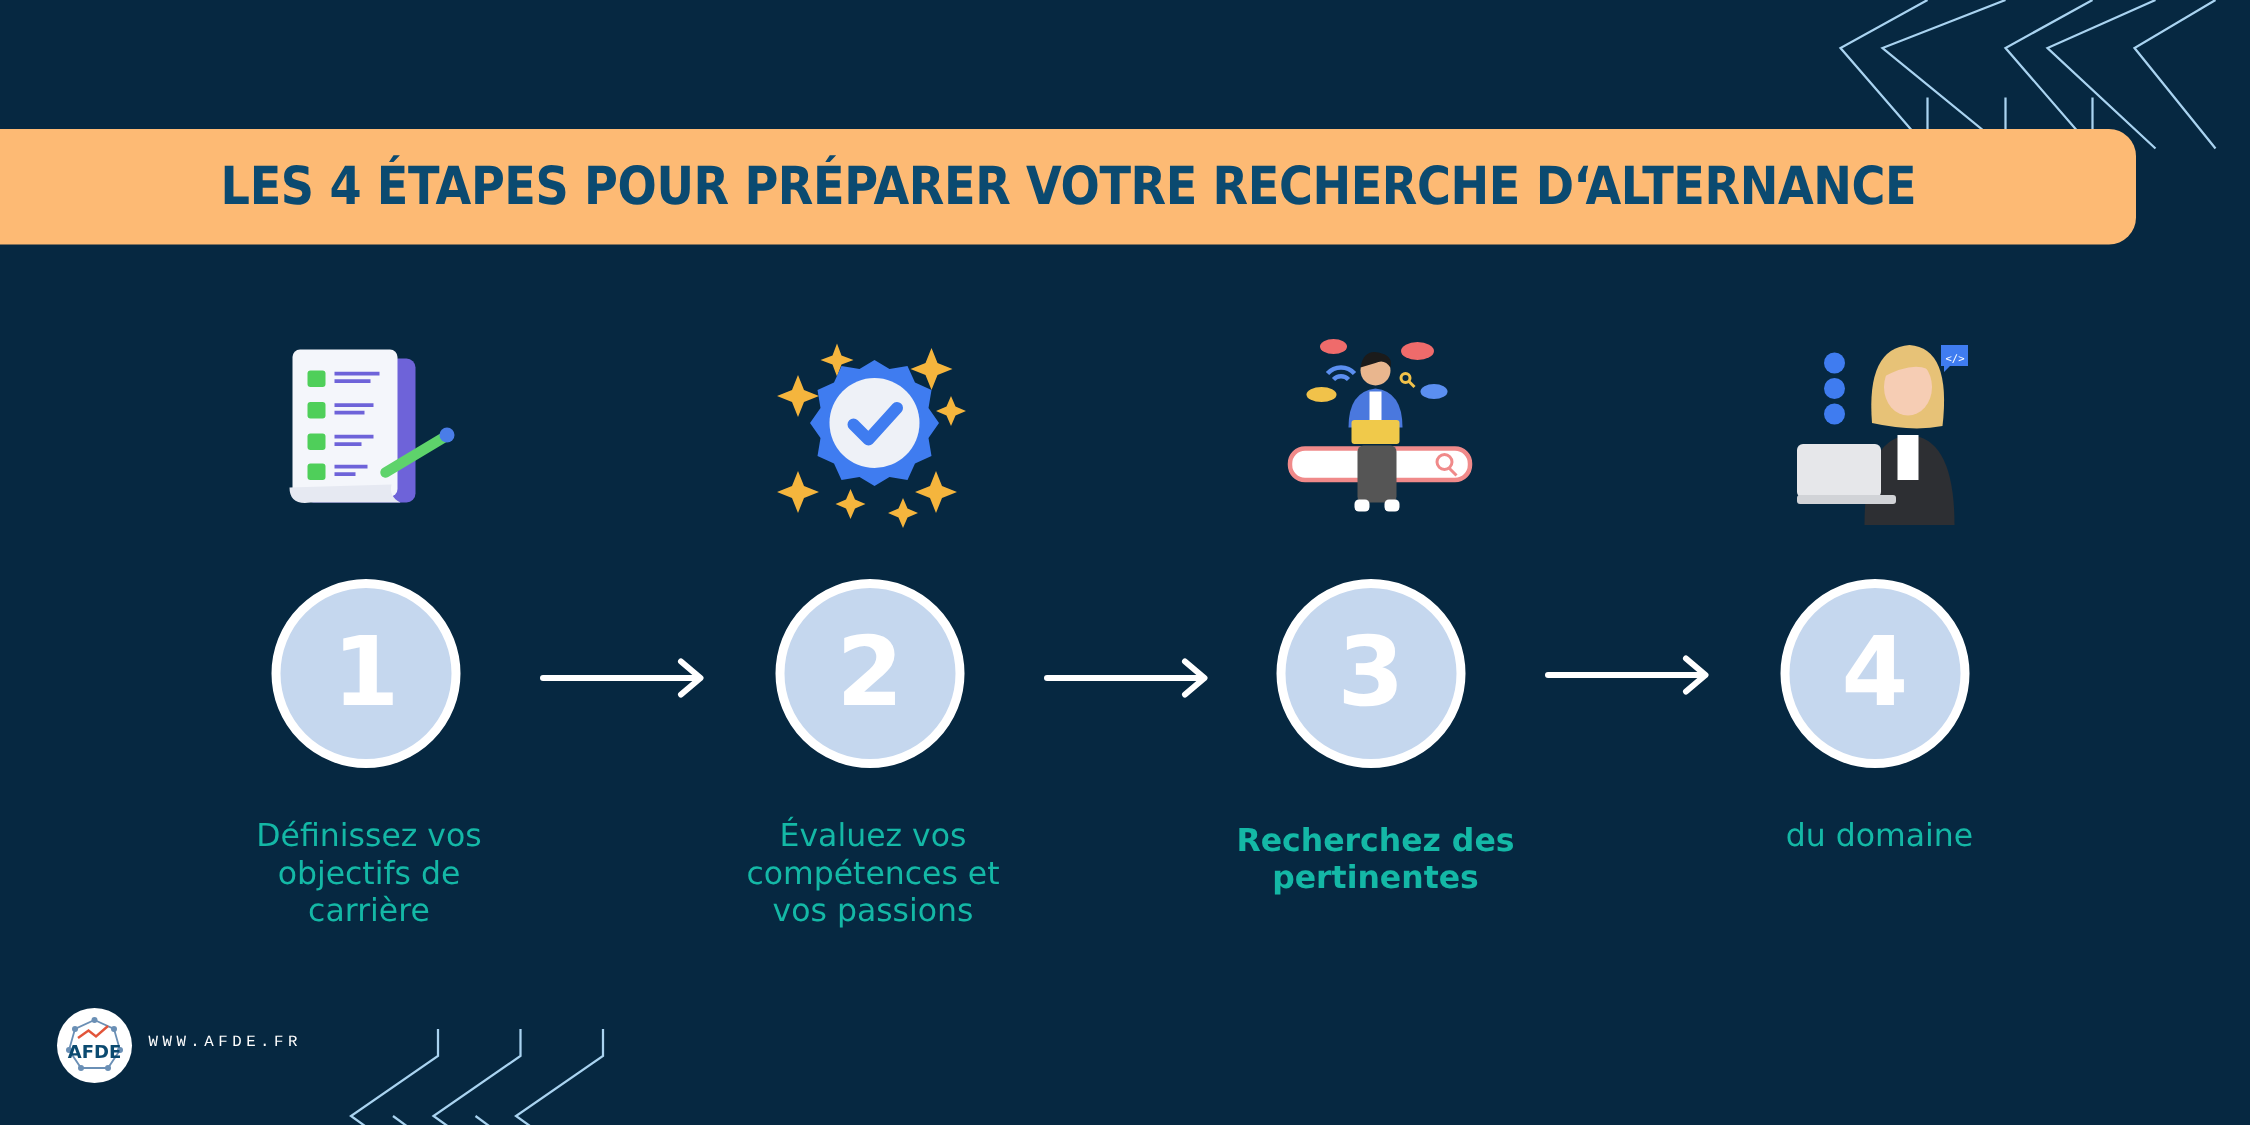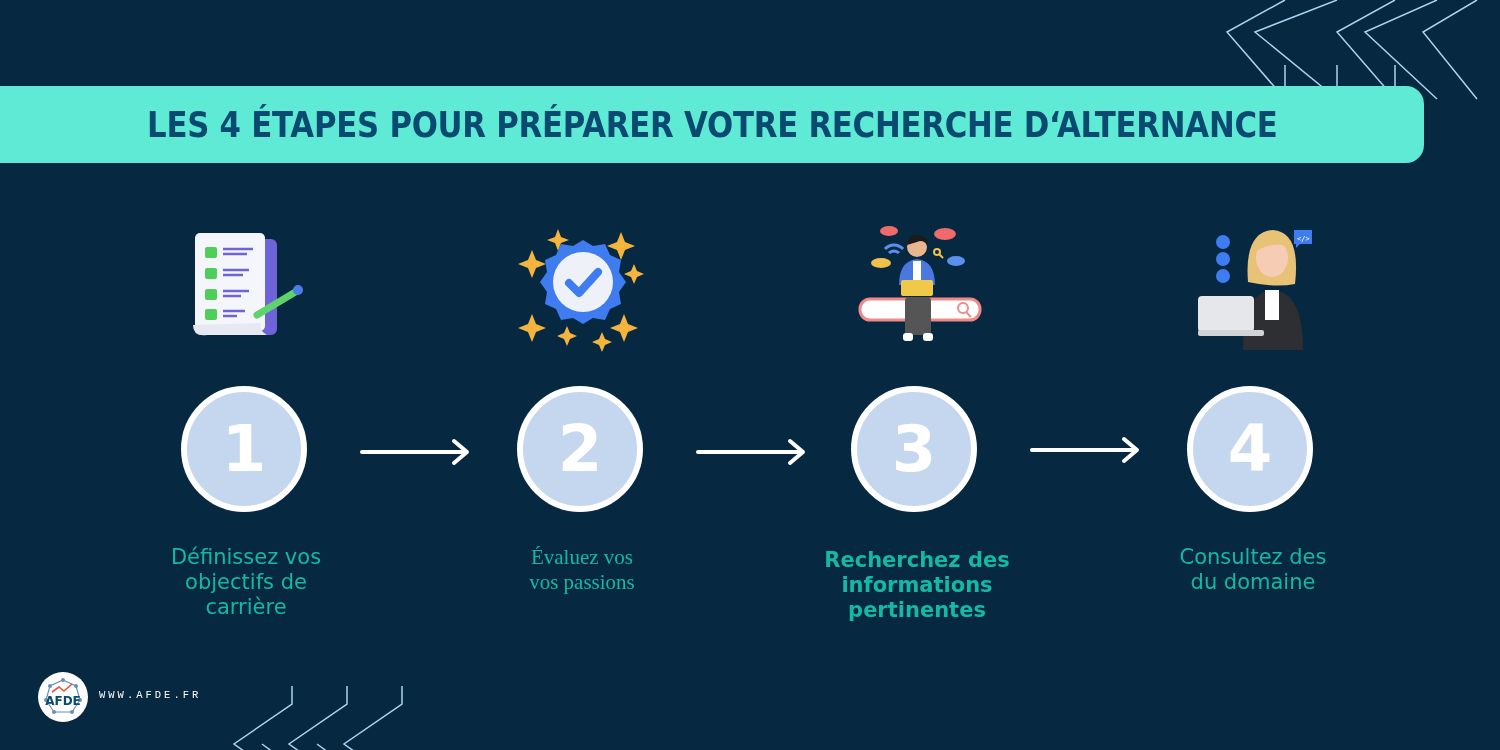--- a/index.html
+++ b/index.html
@@ -1,17 +1,17 @@
 <!DOCTYPE html>
 <html><head>
 <meta charset="utf-8">
 <style>
   html,body{margin:0;padding:0;}
   body{width:1500px;height:750px;background:#062841;position:relative;overflow:hidden;font-family:"Liberation Sans","DejaVu Sans",sans-serif;}
-  .title-banner{position:absolute;left:0;top:86px;width:1424px;height:77px;background:#5eead4;border-radius:0 18px 18px 0;display:flex;align-items:center;justify-content:center;text-align:right;}
+  .title-banner{position:absolute;left:0;top:86px;width:1424px;height:77px;background:#fdba74;border-radius:0 18px 18px 0;display:flex;align-items:center;justify-content:center;text-align:right;}
   .title-text{font-family:"DejaVu Sans","Liberation Sans",sans-serif;font-weight:bold;color:#0b4a70;font-size:35px;letter-spacing:-0.3px;white-space:nowrap;transform:scaleX(0.88);}
   .deco-top{position:absolute;left:1225px;top:0;width:260px;height:100px;}
   .deco-bottom{position:absolute;left:232px;top:684px;width:175px;height:66px;}
   .step-illus{position:absolute;width:130px;height:130px;}
   .circle{position:absolute;width:126px;height:126px;border-radius:50%;background:#c5d7ee;border:6px solid #ffffff;box-sizing:border-box;display:flex;align-items:center;justify-content:center;}
   .circle span{font-family:"DejaVu Sans",sans-serif;font-weight:bold;font-size:64px;color:#ffffff;line-height:1;}
   .arrow{position:absolute;height:30px;width:112px;}
   .label{position:absolute;width:220px;text-align:center;color:#14b8a6;font-size:21px;line-height:25px;font-family:"DejaVu Sans","Liberation Sans",sans-serif;}
   .logo{position:absolute;left:38px;top:672px;width:50px;height:50px;border-radius:50%;background:#ffffff;display:flex;align-items:center;justify-content:center;}
   .site{position:absolute;left:99px;top:689px;color:#ffffff;font-size:10.5px;letter-spacing:3px;font-family:Liberation Mono, monospace;}
@@ -134,31 +134,30 @@
 <svg class="arrow" style="left:1030px;top:435px;" viewBox="0 0 112 30">
   <line x1="2" y1="15" x2="106" y2="15" stroke="#fff" stroke-width="4" stroke-linecap="round"></line>
   <polyline points="94,4 107,15 94,26" fill="none" stroke="#fff" stroke-width="4" stroke-linecap="round" stroke-linejoin="round"></polyline>
 </svg>
 
 <div class="label" style="left:136px;top:545px;">
   <div>Définissez vos</div>
   <div>objectifs de</div>
   <div>carrière</div>
 </div>
-<div class="label" style="left:472px;top:545px;font-family:Liberation Serif, serif;">
+<div class="label" style="left:472px;top:545px;">
   <div>Évaluez vos</div>
+  <div>compétences et</div>
   <div>vos passions</div>
 </div>
 <div class="label" style="left:807px;top:548px;font-weight:bold;">
   <div>Recherchez des</div>
-  <div>informations</div>
   <div>pertinentes</div>
 </div>
 <div class="label" style="left:1143px;top:545px;">
-  <div>Consultez des</div>
   <div>du domaine</div>
 </div>
 
 <div class="logo">
   <svg width="46" height="46" viewBox="0 0 46 46">
     <polygon points="23,6 36,12 40,26 32,38 14,38 6,26 10,12" fill="none" stroke="#6a8fb5" stroke-width="1.2"></polygon>
     <g fill="#6a8fb5">
         <circle cx="23" cy="6" r="2"></circle>
         <circle cx="36" cy="12" r="2"></circle>
         <circle cx="40" cy="26" r="2"></circle>

